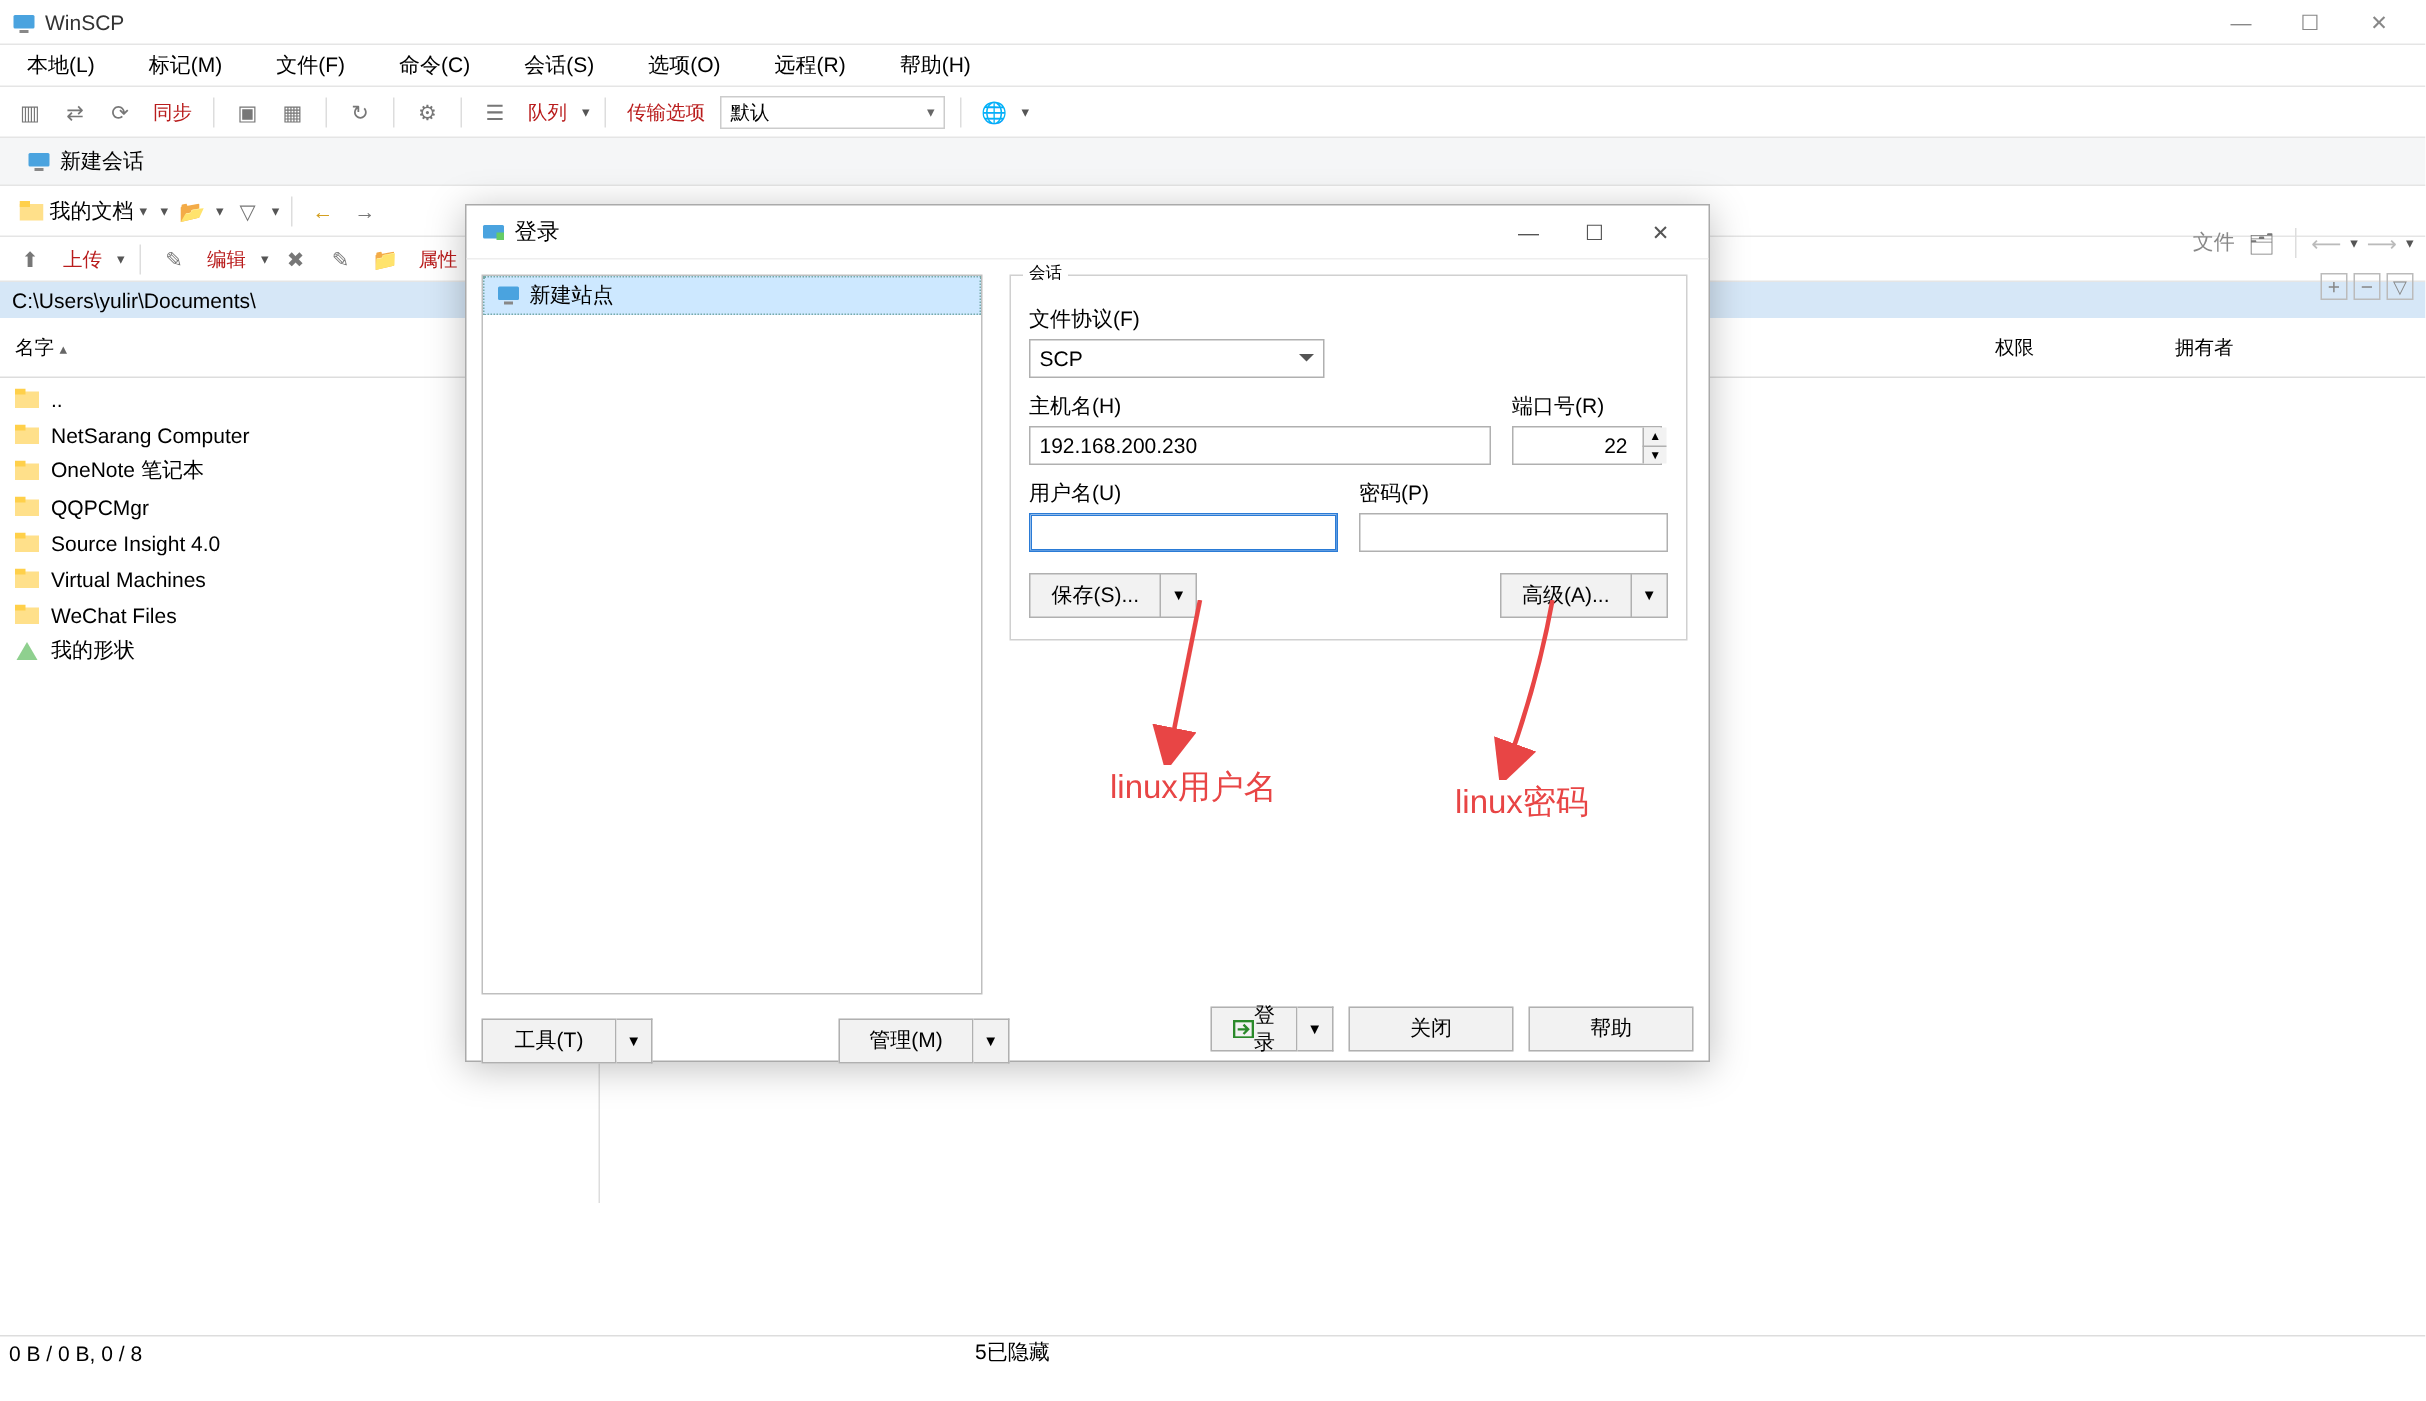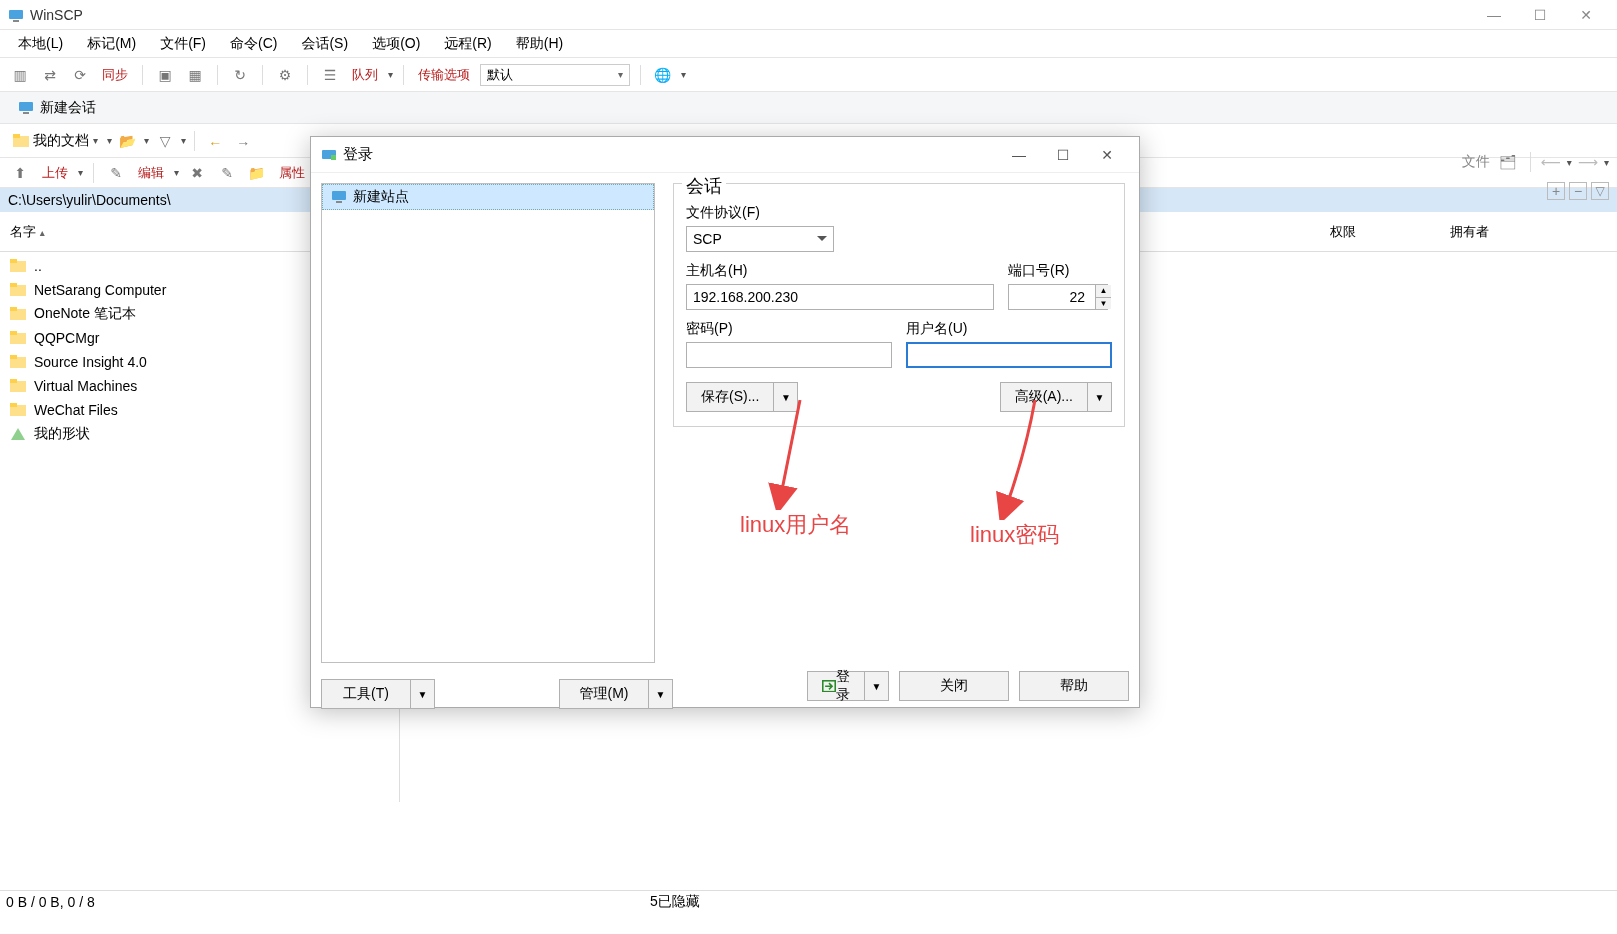--- a/index.html
+++ b/index.html
@@ -6,21 +6,21 @@
 body { width: 1617px; height: 934px; background: #fff; font-size: 14px; color: #000; position: relative; overflow: hidden; }
 
 
 .titlebar { height: 30px; display: flex; align-items: center; padding: 0 8px; background: #fff; border-bottom: 1px solid #e5e5e5; }
 .titlebar .app-icon { width: 16px; height: 16px; margin-right: 6px; }
 .titlebar .title { flex: 1; font-size: 14px; color: #333; }
 .titlebar .win-controls { display: flex; gap: 0; }
 .titlebar .win-controls .wc { width: 46px; height: 30px; display: flex; align-items: center; justify-content: center; color: #888; }
 
 
-.menubar { height: 28px; display: flex; align-items: center; padding: 0 8px; gap: 4px; background: #fff; border-bottom: 1px solid #e5e5e5; }
+.menubar { height: 28px; display: flex; align-items: center; padding: 0 8px; gap: 16px; background: #fff; border-bottom: 1px solid #e5e5e5; }
 .menubar .menuitem { padding: 4px 10px; cursor: default; }
 
 
 .toolbar { height: 34px; display: flex; align-items: center; padding: 0 8px; gap: 6px; background: #fff; border-bottom: 1px solid #e5e5e5; }
 .tb-btn { width: 24px; height: 24px; display: inline-flex; align-items: center; justify-content: center; color: #777; border: 1px solid transparent; }
 .tb-sep { width: 1px; height: 20px; background: #ddd; margin: 0 4px; }
 .tb-text { font-size: 13px; color: #b91c1c; padding: 0 4px; }
 .tb-combo { height: 22px; border: 1px solid #ccc; padding: 0 22px 0 6px; font-size: 13px; display: inline-flex; align-items: center; min-width: 150px; position: relative; }
 .tb-combo::after { content: "▾"; position: absolute; right: 6px; color: #666; font-size: 10px; }
 
@@ -60,25 +60,25 @@
 .modal .m-titlebar { height: 36px; display: flex; align-items: center; padding: 0 10px; border-bottom: 1px solid #eee; }
 .modal .m-titlebar .m-icon { width: 16px; height: 16px; margin-right: 6px; }
 .modal .m-titlebar .m-title { flex: 1; font-size: 15px; }
 .modal .m-titlebar .wc { width: 44px; height: 32px; display: flex; align-items: center; justify-content: center; color: #555; }
 .modal .m-body { display: flex; height: 490px; }
 .modal .m-left { width: 354px; padding: 10px 10px 0 10px; display: flex; flex-direction: column; }
 .modal .site-list { flex: 1; border: 1px solid #bfbfbf; background: #fff; }
 .modal .site-item { display: flex; align-items: center; gap: 6px; padding: 3px 8px; background: #cde8ff; border: 1px dotted #7aa; }
 .modal .m-right { flex: 1; padding: 10px 14px 0 8px; }
 .fieldset { border: 1px solid #d0d0d0; padding: 10px 12px 14px 12px; position: relative; }
-.fieldset .legend { position: absolute; top: -10px; left: 8px; background: #fff; padding: 0 4px; font-size: 18px; }
+.fieldset .legend { position: absolute; top: -10px; left: 8px; background: #fff; padding: 0 4px; font-size: 11px; }
 .form-row { margin-top: 10px; }
 .form-row label { display: block; font-size: 14px; margin-bottom: 4px; }
 .select, .text-input, .num-input { height: 26px; border: 1px solid #b0b0b0; padding: 0 6px; font-size: 14px; background: #fff; }
-.select { width: 148px; position: relative; display: inline-flex; align-items: center; }
+.select { width: 197px; position: relative; display: inline-flex; align-items: center; }
 .select::after { content: ""; position: absolute; right: 6px; top: 9px; border: 5px solid transparent; border-top-color: #555; }
 .host-row { display: flex; gap: 14px; }
 .host-row .host { flex: 1; }
 .host-row .port { width: 104px; }
 .num-input { width: 100px; text-align: right; padding-right: 22px; position: relative; }
 .spinner { position: absolute; right: 1px; top: 1px; width: 16px; height: 24px; display: flex; flex-direction: column; }
 .spinner span { flex: 1; display: flex; align-items: center; justify-content: center; font-size: 8px; border-left: 1px solid #b0b0b0; background: #f2f2f2; }
 .spinner span:first-child { border-bottom: 1px solid #b0b0b0; }
 .user-row { display: flex; gap: 14px; }
 .user-row > div { flex: 1; }
@@ -338,26 +338,26 @@
               <input class="num-input" value="22" style="">
               <div class="spinner">
                   <span>▲</span>
                   <span>▼</span>
                 </div>
             </div>
           </div>
         </div>
         <div class="form-row user-row">
           <div>
+            <label>用户名(U)</label>
+            <input class="text-input focus" value="" style="">
+          </div>
+          <div>
             <label>密码(P)</label>
             <input type="password" class="text-input" value="" style="">
-          </div>
-          <div>
-            <label>用户名(U)</label>
-            <input class="text-input focus" value="" style="">
           </div>
         </div>
         <div class="btn-row">
           <div class="split-btn">
             <div class="main">保存(S)...</div>
             <div class="dd"></div>
           </div>
           <div class="split-btn">
             <div class="main">高级(A)...</div>
             <div class="dd"></div>

